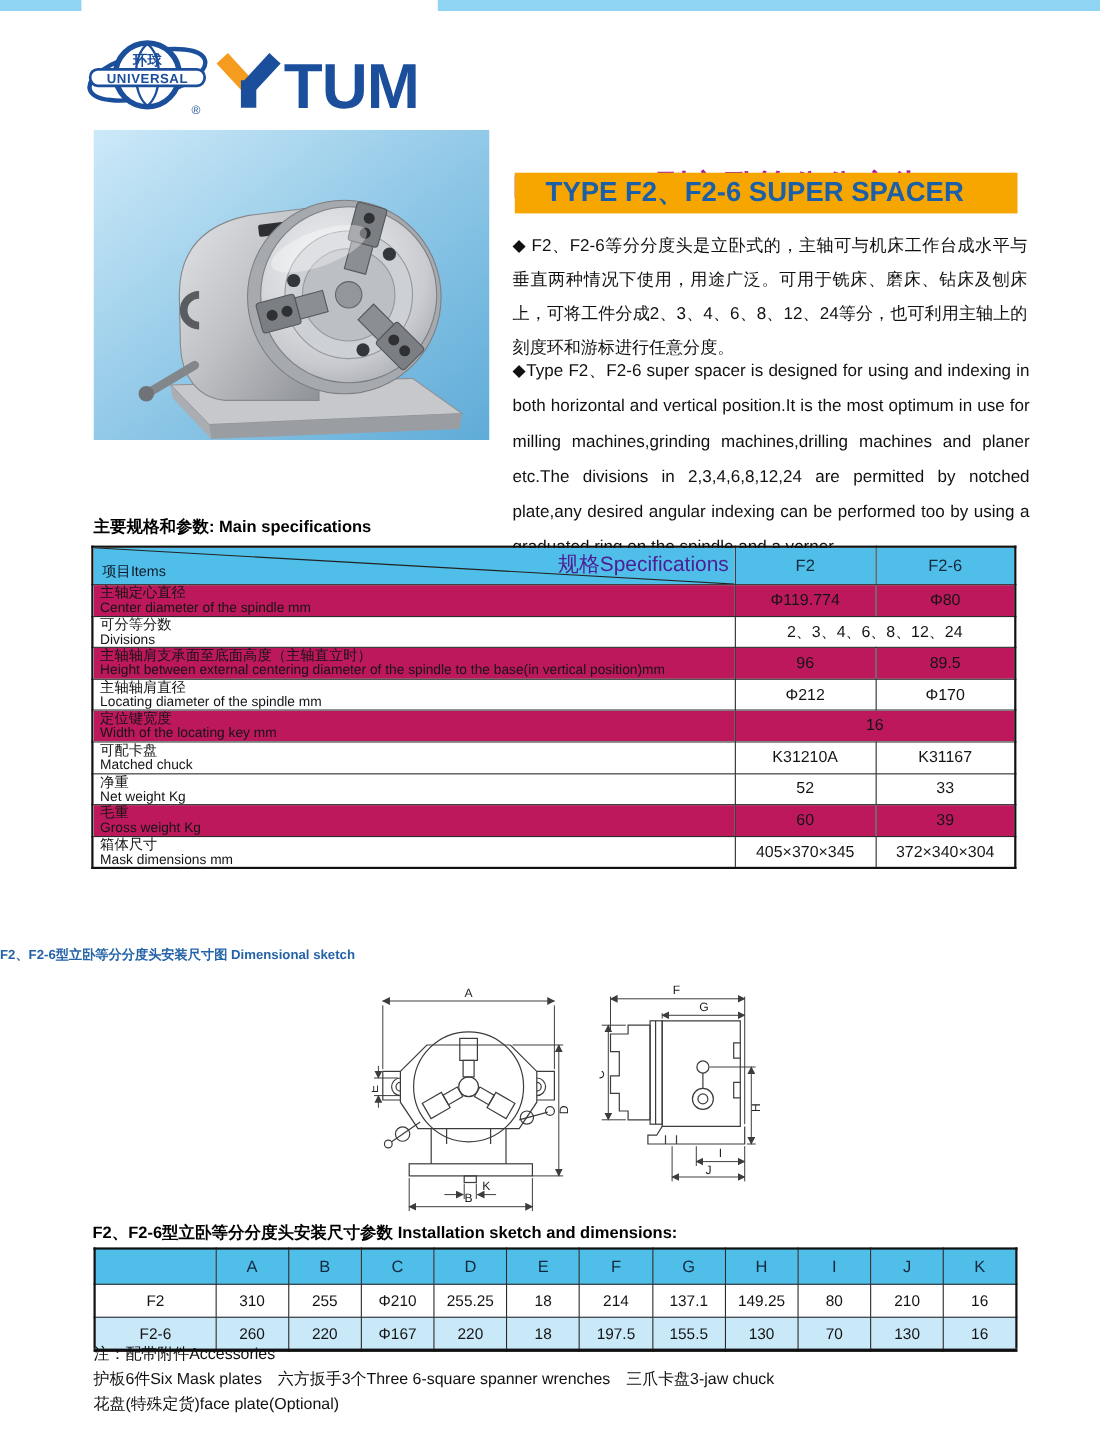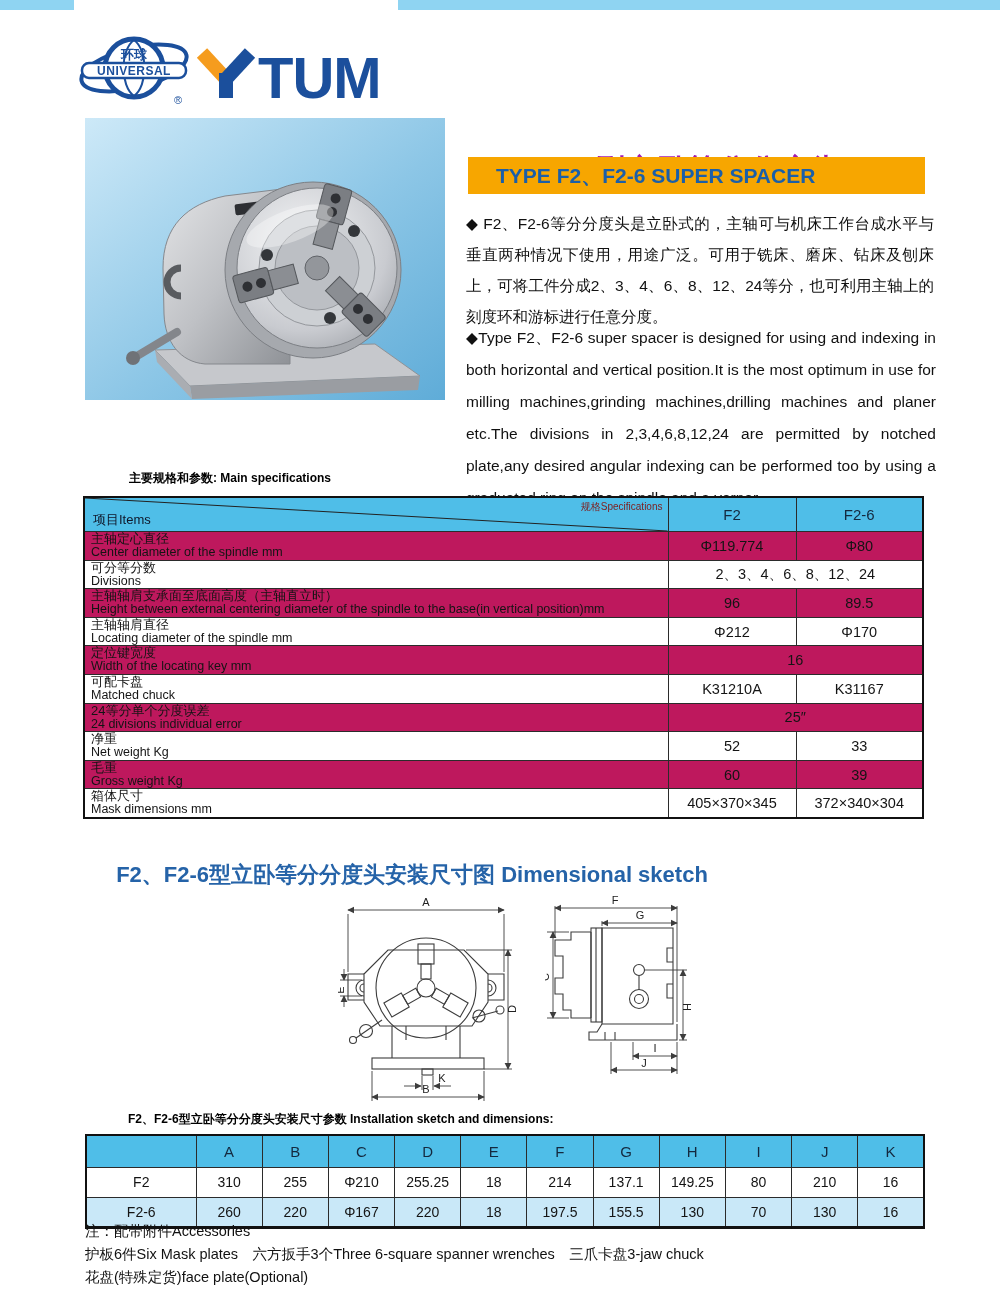--- a/index.html
+++ b/index.html
@@ -6,39 +6,39 @@
   .page{position:relative;width:1000px;height:1304px;background:#ffffff;margin:0 auto;
         font-family:"Liberation Sans","DejaVu Sans",sans-serif;color:#141414;overflow:hidden;padding-left:16px;}
   .abs{position:absolute;}
   
   .bar{background:#8FD4F2;height:10px;}
   .bar-left{left:0;top:69;width:74px;}
   .bar-right{left:398px;top:69;width:602px;}
   
   .prod-title{left:466px;top:114px;width:470px;font-size:30px;font-weight:bold;color:#a21caf;letter-spacing:0.5px;margin-top:36px;}
   .banner{left:468px;top:157px;width:457px;height:37px;background:#F7A600;color:#1B5FA8;
-          font-size:21px;font-weight:bold;line-height:37px;padding-left:28px;box-sizing:border-box;}
+          font-size:25px;font-weight:bold;line-height:37px;padding-left:28px;box-sizing:border-box;}
   .desc{font-size:15.5px;line-height:31px;text-align:justify;color:#111;}
   .desc-cn{left:466px;top:208px;width:468px;}
   .desc-en{left:466px;top:322px;width:470px;line-height:32px;}
   
-  .sec-heading{font-size:12px;font-weight:600;color:#000;margin-left:44px;}
+  .sec-heading{font-size:15px;font-weight:600;color:#000;}
   .spec-heading{left:85px;top:470px;}
-  .sketch-heading{left:0;top:860px;width:824px;text-align:center;font-size:22px;font-weight:600;color:#2563A8;}
+  .sketch-heading{left:0;top:860px;width:824px;font-size:12px;font-weight:600;color:#2563A8;}
   .install-heading{left:84px;top:1111px;}
   
   .spec-table{left:83px;top:496px;width:839px;border-collapse:collapse;table-layout:fixed;
               border:2px solid #111;}
   .spec-table th,.spec-table td{border:1px solid #2b2b2b;overflow:hidden;}
   .spec-table thead th{background:#4FBEE8;height:31px;font-weight:normal;}
   .spec-table th.model{font-size:15px;color:#14293f;}
   .corner{position:relative;padding:0;}
   .corner .diag{position:absolute;left:0;top:0;width:100%;height:100%;}
   .corner .c-items{position:absolute;left:8px;bottom:2px;font-size:13px;color:#0f172a;}
-  .corner .c-spec{position:absolute;right:5px;top:2px;font-size:10px;color:#7f1d1d;}
+  .corner .c-spec{position:absolute;right:5px;top:2px;font-size:19px;color:#4c1d95;}
   .spec-table tbody td{height:27.6px;padding:0 6px;}
   .spec-table td.item .cn{font-size:13px;line-height:14px;}
   .spec-table td.item .en{font-size:12.5px;line-height:13.5px;}
   .spec-table td.val{text-align:center;font-size:14.5px;padding:0;}
   .spec-table tr.alt{background:#be185d;}
   
   .install-table{left:85px;top:1134px;width:840px;border-collapse:collapse;table-layout:fixed;
                  border:2px solid #111;border-bottom-width:3px;}
   .install-table th,.install-table td{border:1px solid #2b2b2b;text-align:center;}
   .install-table thead th{background:#4FBEE8;height:29px;font-weight:normal;font-size:15px;color:#14293f;}
@@ -198,27 +198,20 @@
           </td>
           <td class="val" colspan="2">16</td>
         </tr>
         <tr>
           <td class="item">
             <div class="cn">可配卡盘</div>
             <div class="en">Matched chuck</div>
           </td>
           <td class="val">K31210A</td>
           <td class="val">K31167</td>
-        </tr>
-        <tr class="alt">
-          <td class="item">
-            <div class="cn">24等分单个分度误差</div>
-            <div class="en">24 divisions individual error</div>
-          </td>
-          <td class="val" colspan="2">25″</td>
         </tr>
         <tr>
           <td class="item">
             <div class="cn">净重</div>
             <div class="en">Net weight Kg</div>
           </td>
           <td class="val">52</td>
           <td class="val">33</td>
         </tr>
         <tr class="alt">

